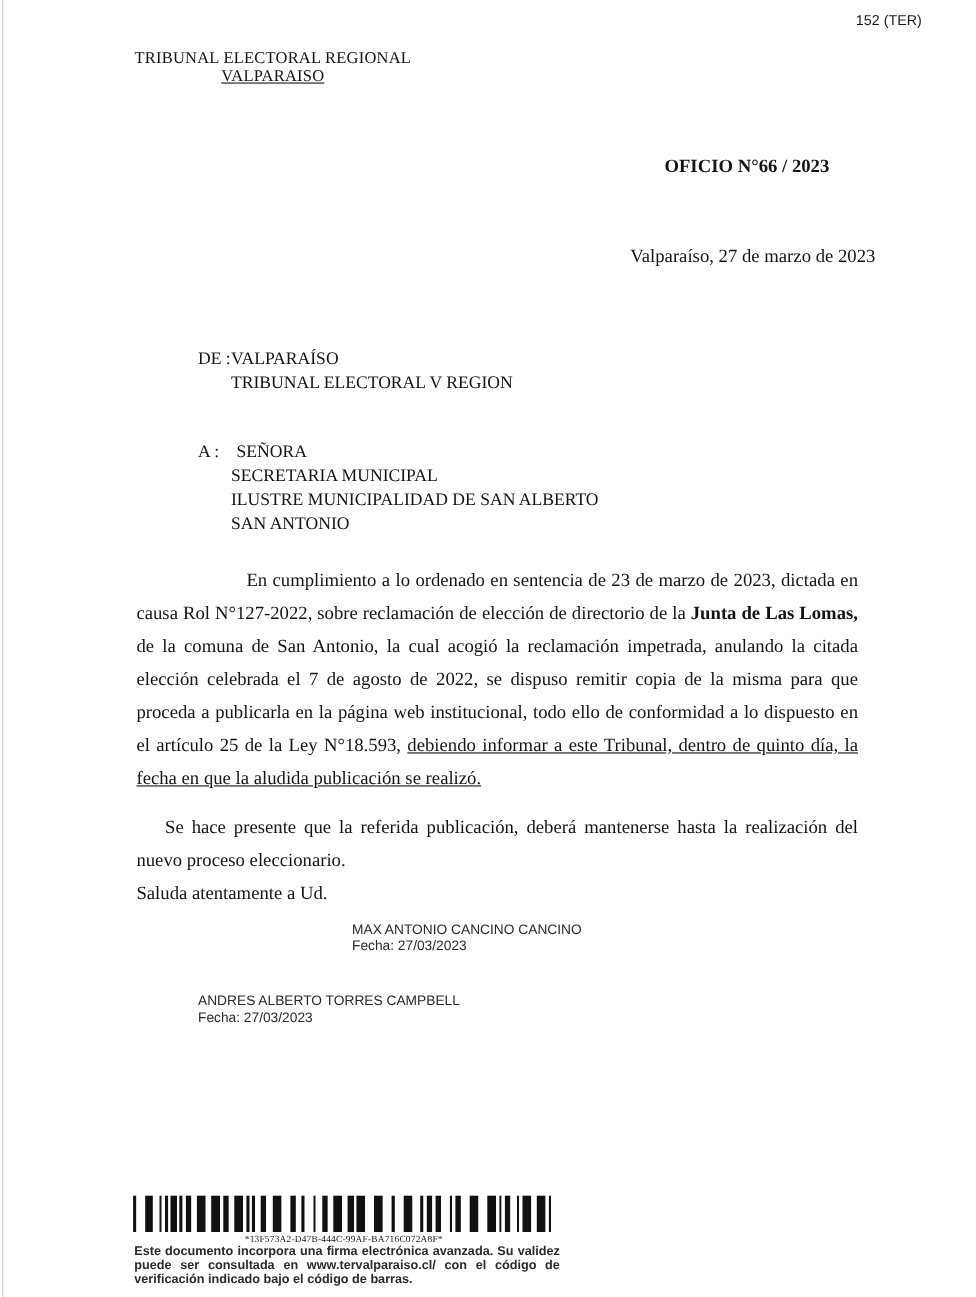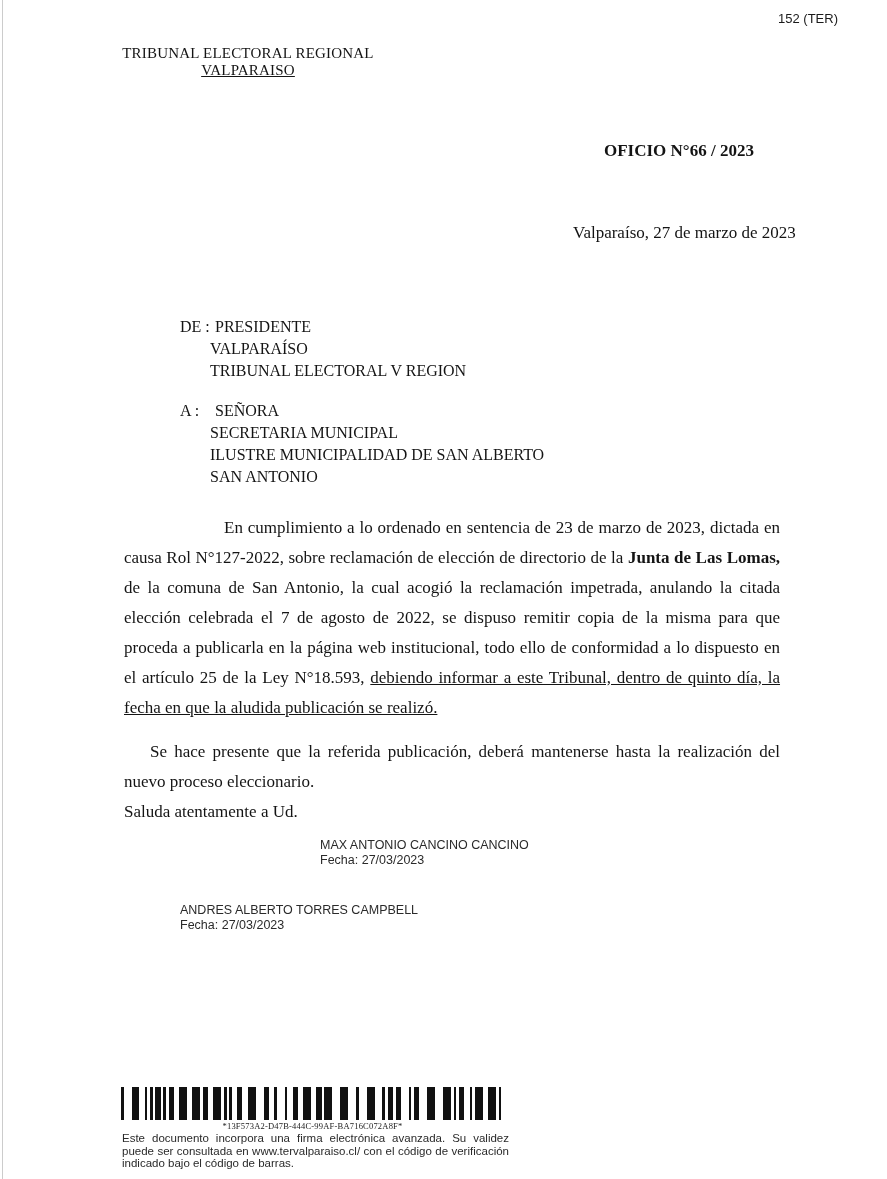--- a/index.html
+++ b/index.html
@@ -103,20 +103,21 @@
   }
   .footer-notice {
     position: absolute;
     left: 122px; top: 1132px;
     width: 387px;
     font-family: "Liberation Sans", "DejaVu Sans", sans-serif;
     font-size: 11.5px;
     line-height: 12.5px;
     text-align: justify;
     color: #2a2a2a;
+    font-weight: bold;
   }
 </style>
 </head>
 <body>
 
 <div class="page">
   <div class="scan-edge"></div>
 
   <div class="page-number">152 (TER)</div>
 
@@ -125,21 +126,20 @@
     <div class="lh2">VALPARAISO</div>
   </div>
 
   <div class="oficio-number">OFICIO N°66 / 2023</div>
 
   <div class="date-line">Valparaíso, 27 de marzo de 2023</div>
 
   <div class="addr-block from-block">
     <span class="addr-label">DE :</span>
     <div class="addr-lines">
-      <div class="first">PRESIDENTE</div>
       <div>VALPARAÍSO</div>
       <div>TRIBUNAL ELECTORAL V REGION</div>
     </div>
   </div>
 
   <div class="addr-block to-block">
     <span class="addr-label">A :</span>
     <div class="addr-lines">
       <div class="first">SEÑORA</div>
       <div>SECRETARIA MUNICIPAL</div>

